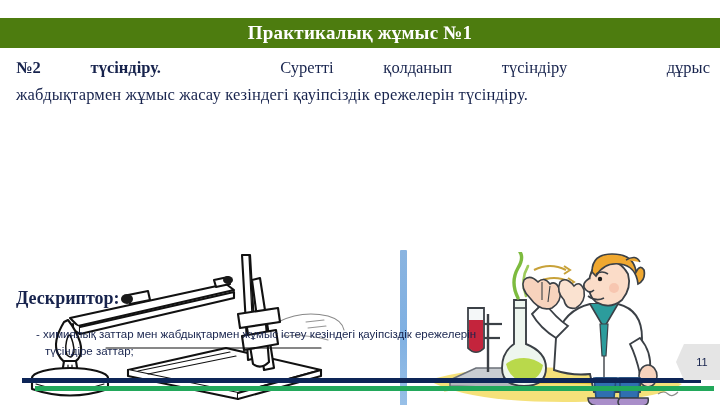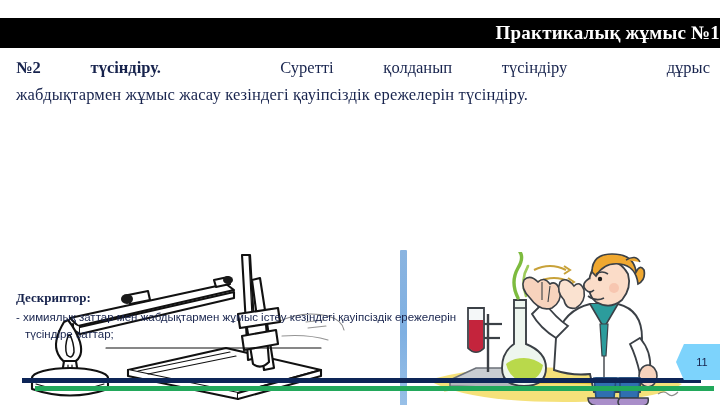--- a/index.html
+++ b/index.html
@@ -21,24 +21,24 @@
     background: #ffffff;
   }
 
   
   .title-bar {
     position: absolute;
     left: 0;
     top: 18px;
     width: 720px;
     height: 30px;
-    background: #000000;
+    background: #4d7c0f;
     display: flex;
     align-items: center;
-    justify-content: flex-end;
+    justify-content: center;
   }
   .title-text {
     color: #ffffff;
     font-family: "Liberation Serif", serif;
     font-weight: bold;
     font-size: 19px;
     letter-spacing: 0.2px;
     white-space: nowrap;
   }
 
@@ -115,25 +115,25 @@
     top: 288px;
     width: 560px;
     color: #17234d;
     font-family: "Liberation Sans", sans-serif;
     font-size: 11.5px;
     line-height: 16.5px;
   }
   .descriptor-head {
     font-family: "Liberation Serif", serif;
     font-weight: bold;
-    font-size: 13px;
+    font-size: 18px;
     line-height: 20px;
-    margin-bottom: 1px;
-  }
-  .descriptor-line { white-space: nowrap; }
+    margin-bottom: 18px;
+  }
+  .descriptor-line { white-space: nowrap; margin-left: 20px; }
   .descriptor-line.indent { padding-left: 9px; }
 
   
   .bar-navy {
     position: absolute;
     left: 22px;
     top: 378px;
     width: 679px;
     height: 5px;
     background: #0d2557;
@@ -147,21 +147,21 @@
     background: #22a85b;
   }
 
   
   .page-badge {
     position: absolute;
     left: 676px;
     top: 344px;
     width: 44px;
     height: 36px;
-    background: #7dd3fc;
+    background: #e5e5e5;
     -webkit-clip-path: polygon(18% 0%, 100% 0%, 100% 100%, 18% 100%, 0% 50%);
     clip-path: polygon(18% 0%, 100% 0%, 100% 100%, 18% 100%, 0% 50%);
     display: flex;
     align-items: center;
     justify-content: center;
   }
   .page-badge span {
     color: #17234d;
     font-family: "Liberation Sans", sans-serif;
     font-size: 11px;

